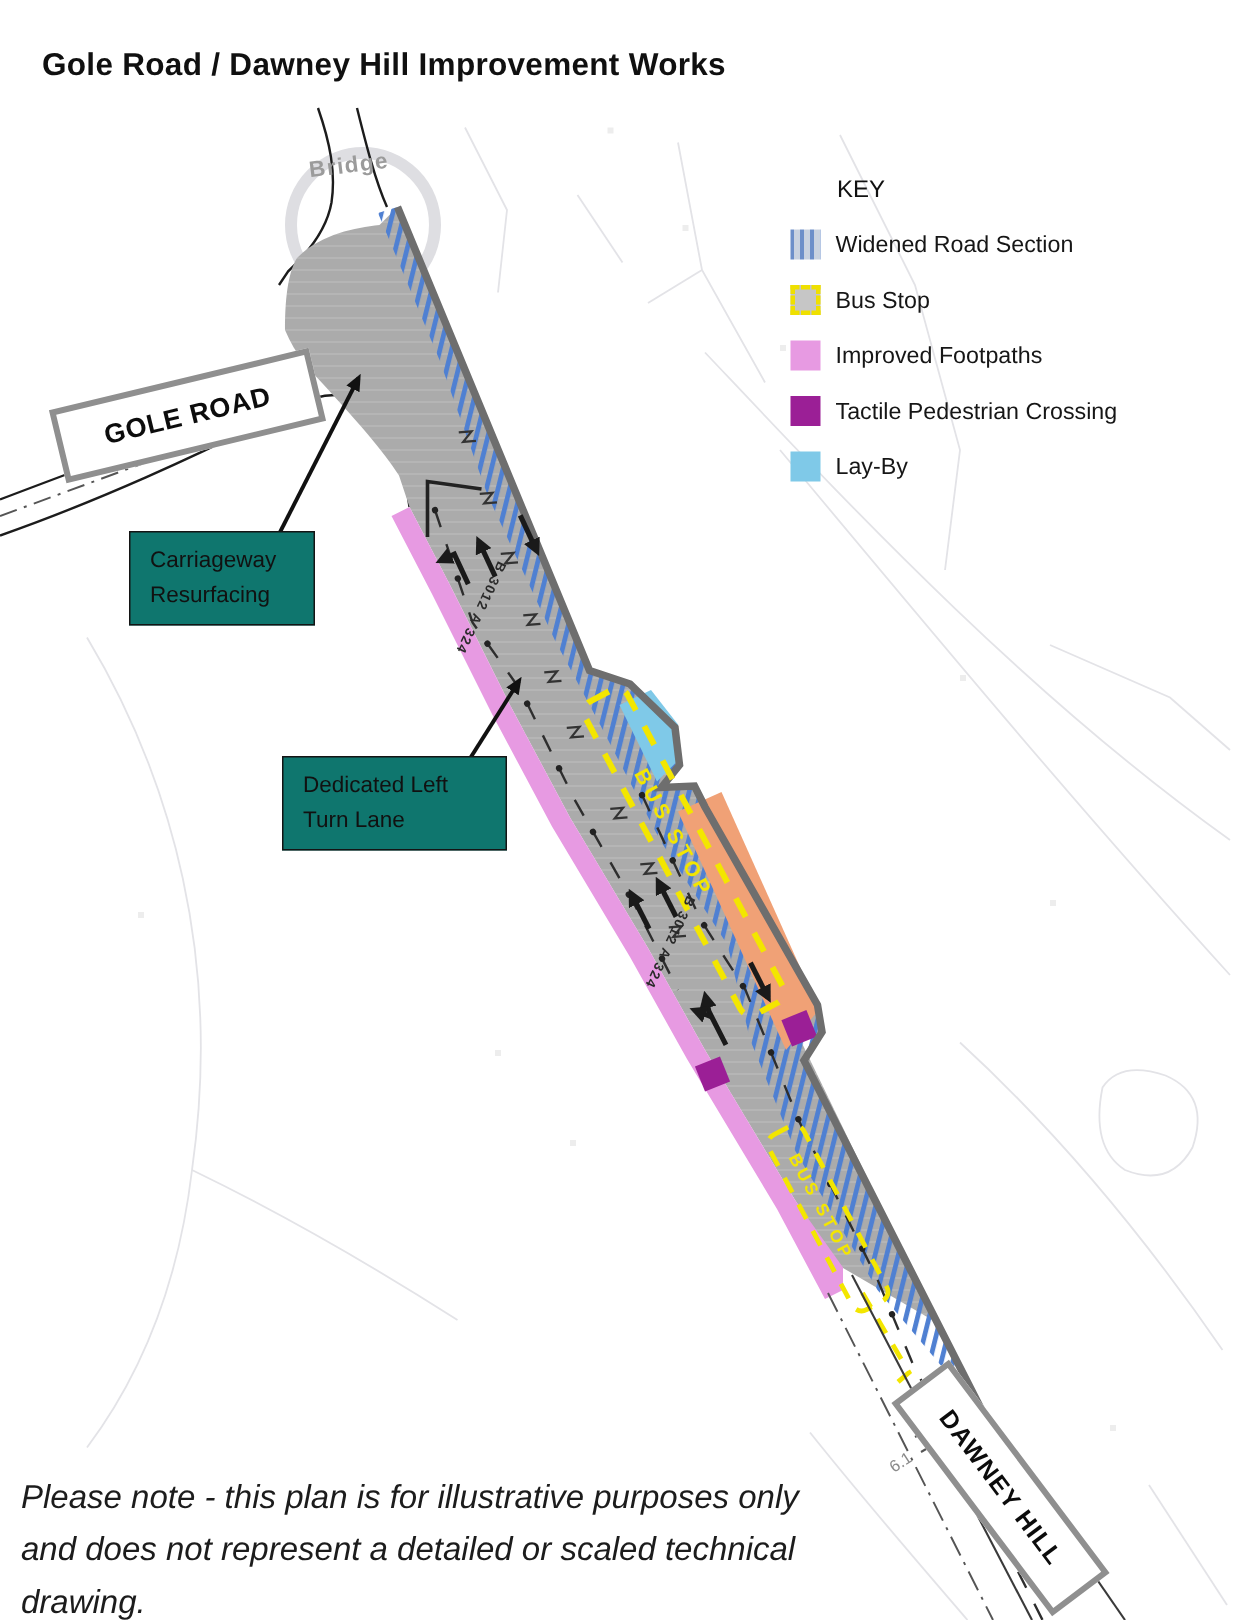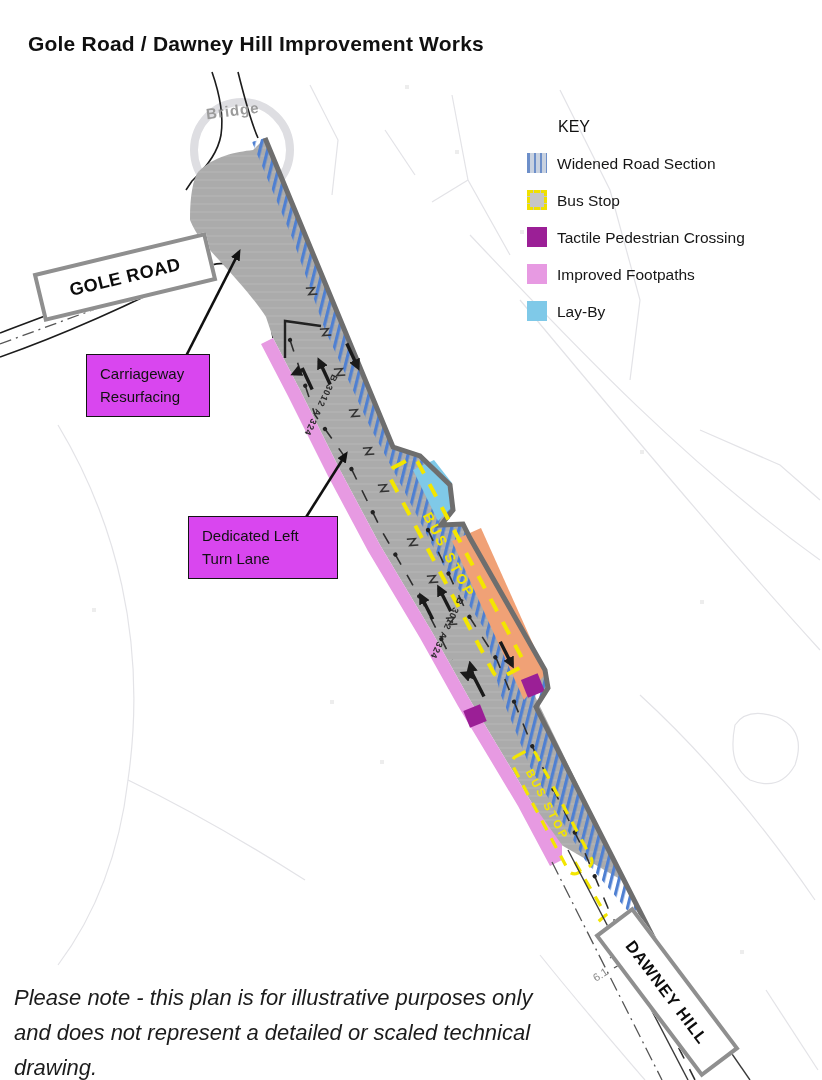--- a/index.html
+++ b/index.html
@@ -22,24 +22,24 @@
   .sw-layby{background:#7fc9e8;}
   .sw-stand{background:#f0a176;}
   
   .road-label{position:absolute;display:flex;align-items:center;justify-content:center;
               background:#fff;border:4px solid #8f8f8f;color:#0c0c0c;font-weight:bold;}
   .gole{left:36px;top:252px;width:170px;height:42px;transform:rotate(-13.5deg);font-size:18px;letter-spacing:.5px;}
   .dawney{left:578px;top:968px;width:170px;height:40px;transform:rotate(53deg);font-size:16.5px;letter-spacing:1px;}
   .bridge-label{position:absolute;left:206px;top:102px;font-size:15px;font-weight:bold;color:#9b9b9b;
                 letter-spacing:1px;transform:rotate(-7deg);}
   
-  .callout{position:absolute;background:#d946ef;border:1.7px solid #141414;padding:7px 13px;
+  .callout{position:absolute;background:#0f766e;border:1.7px solid #141414;padding:7px 13px;
            font-size:15px;color:#111;line-height:1.55;}
   .callout-1{left:86px;top:354px;width:96px;}
-  .callout-2{left:188px;top:516px;width:122px;}
+  .callout-2{left:188px;top:504px;width:122px;}
 </style>
 </head>
 <body>
 
 <div class="stage">
 
 <svg width="822" height="1080" viewBox="0 0 822 1080">
   <defs>
     <pattern id="roadTex" width="9" height="8" patternUnits="userSpaceOnUse">
       <rect width="9" height="8" fill="#ababab"></rect>
@@ -211,28 +211,28 @@
   <div class="key-items">
     <div class="key-item">
       <span class="sw sw-hatch"></span>
       <span class="label">Widened Road Section</span>
     </div>
     <div class="key-item">
       <span class="sw sw-busstop"></span>
       <span class="label">Bus Stop</span>
     </div>
     <div class="key-item">
+      <span class="sw sw-foot"></span>
+      <span class="label">Improved Footpaths</span>
+    </div>
+    <div class="key-item">
       <span class="sw sw-tactile"></span>
       <span class="label">Tactile Pedestrian Crossing</span>
     </div>
     <div class="key-item">
-      <span class="sw sw-foot"></span>
-      <span class="label">Improved Footpaths</span>
-    </div>
-    <div class="key-item">
       <span class="sw sw-layby"></span>
       <span class="label">Lay-By</span>
     </div>
   </div>
 </div>
 
 <div class="note">Please note - this plan is for illustrative purposes only and does not represent a detailed or scaled technical drawing.</div>
 
 </div>
 

